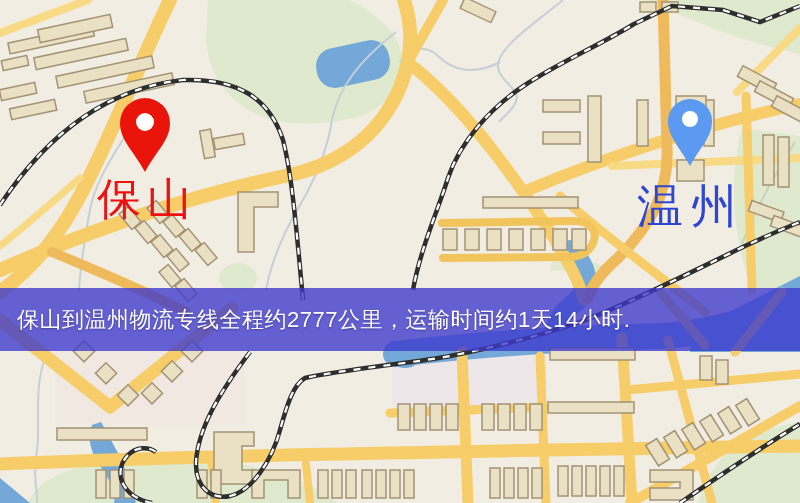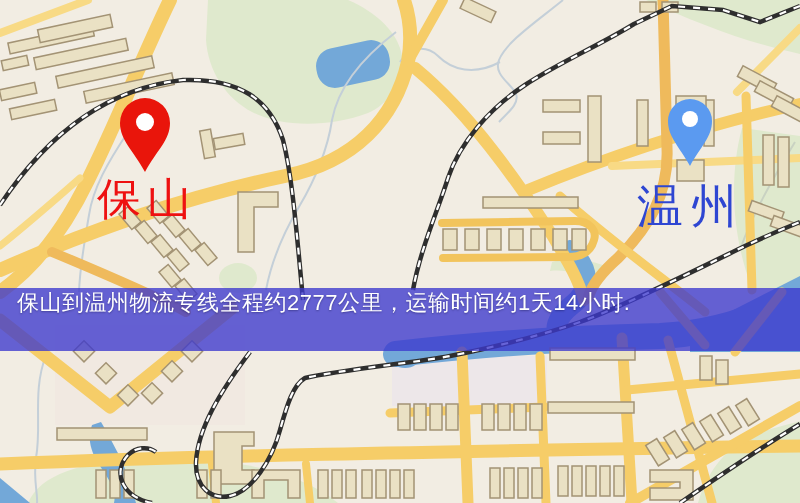--- a/index.html
+++ b/index.html
@@ -1,20 +1,20 @@
 <!DOCTYPE html>
 <html><head>
 <meta charset="utf-8">
 <style>
   html,body{margin:0;padding:0;background:#888;}
   .stage{position:relative;width:800px;height:503px;overflow:hidden;
          font-family:"Liberation Sans","DejaVu Sans",sans-serif;}
   .stage svg{position:absolute;left:0;top:0;display:block;}
   .banner{position:absolute;left:0;top:288px;width:800px;height:63px;
-          display:flex;}
+          display:flex;align-items:center;}
   .banner-text{margin:0;padding-left:17px;font-size:22px;letter-spacing:.5px;
           color:#fff;text-shadow:0 1px 2px rgba(0,0,40,.35);white-space:nowrap;}
   .city-label{font-weight:400;}
 </style>
 </head>
 <body>
 
 <div class="stage">
 <svg width="800" height="503" viewBox="0 0 800 503" xmlns="http://www.w3.org/2000/svg">
   <defs>

